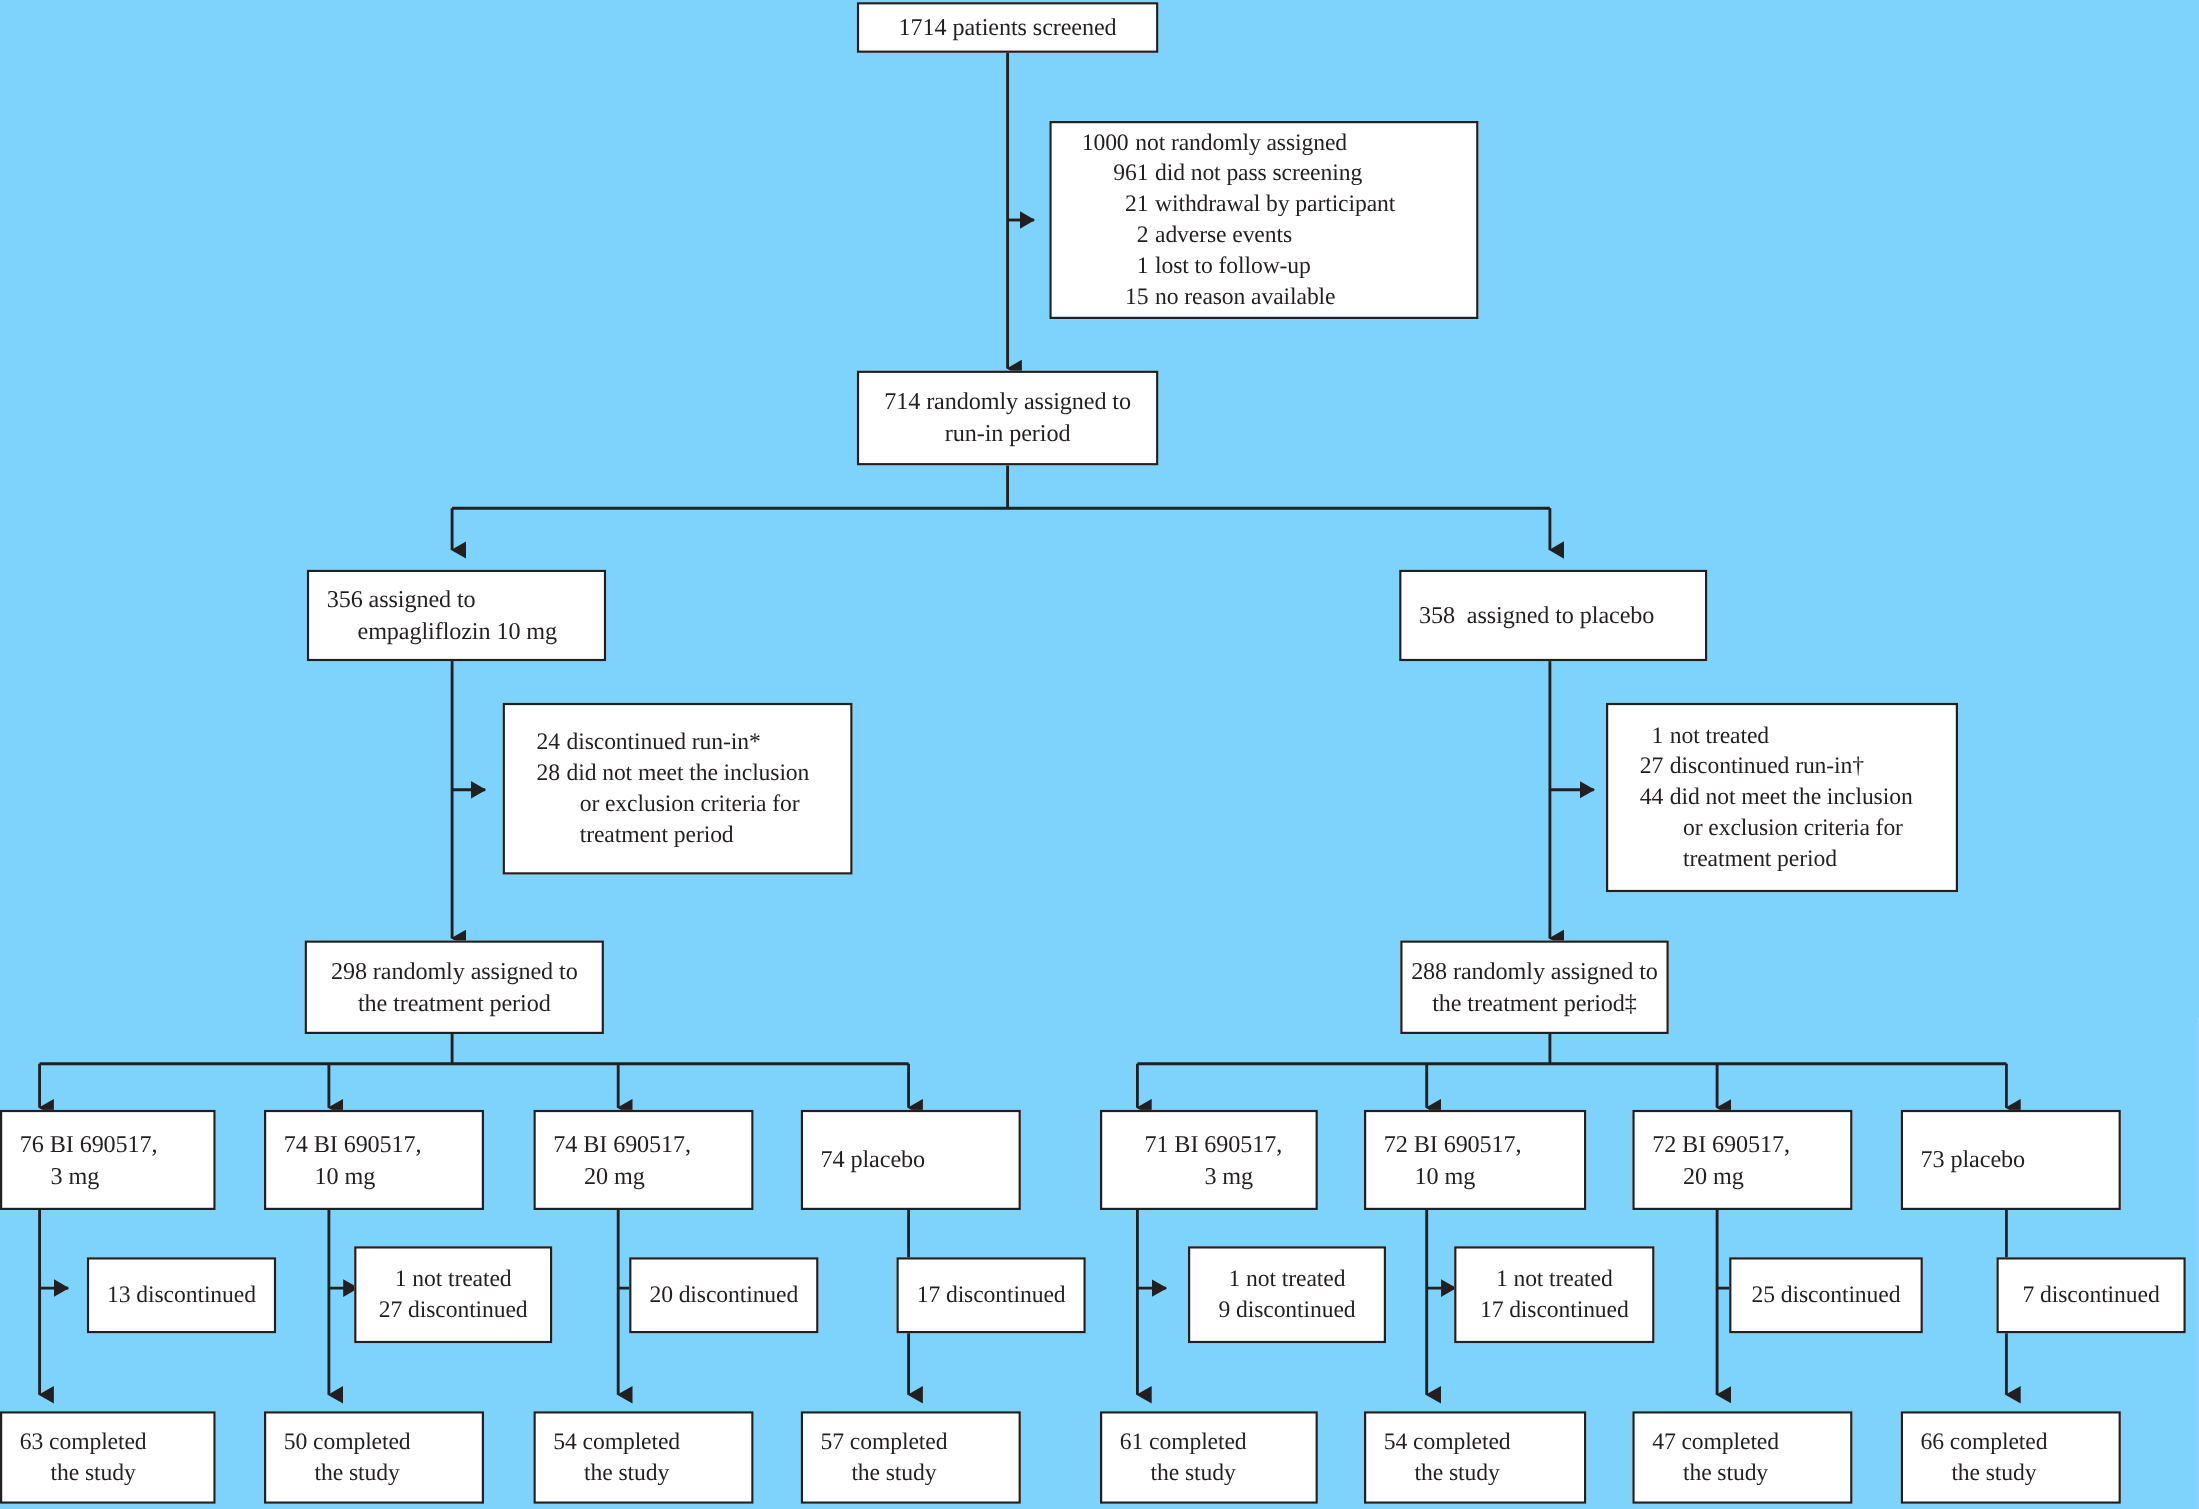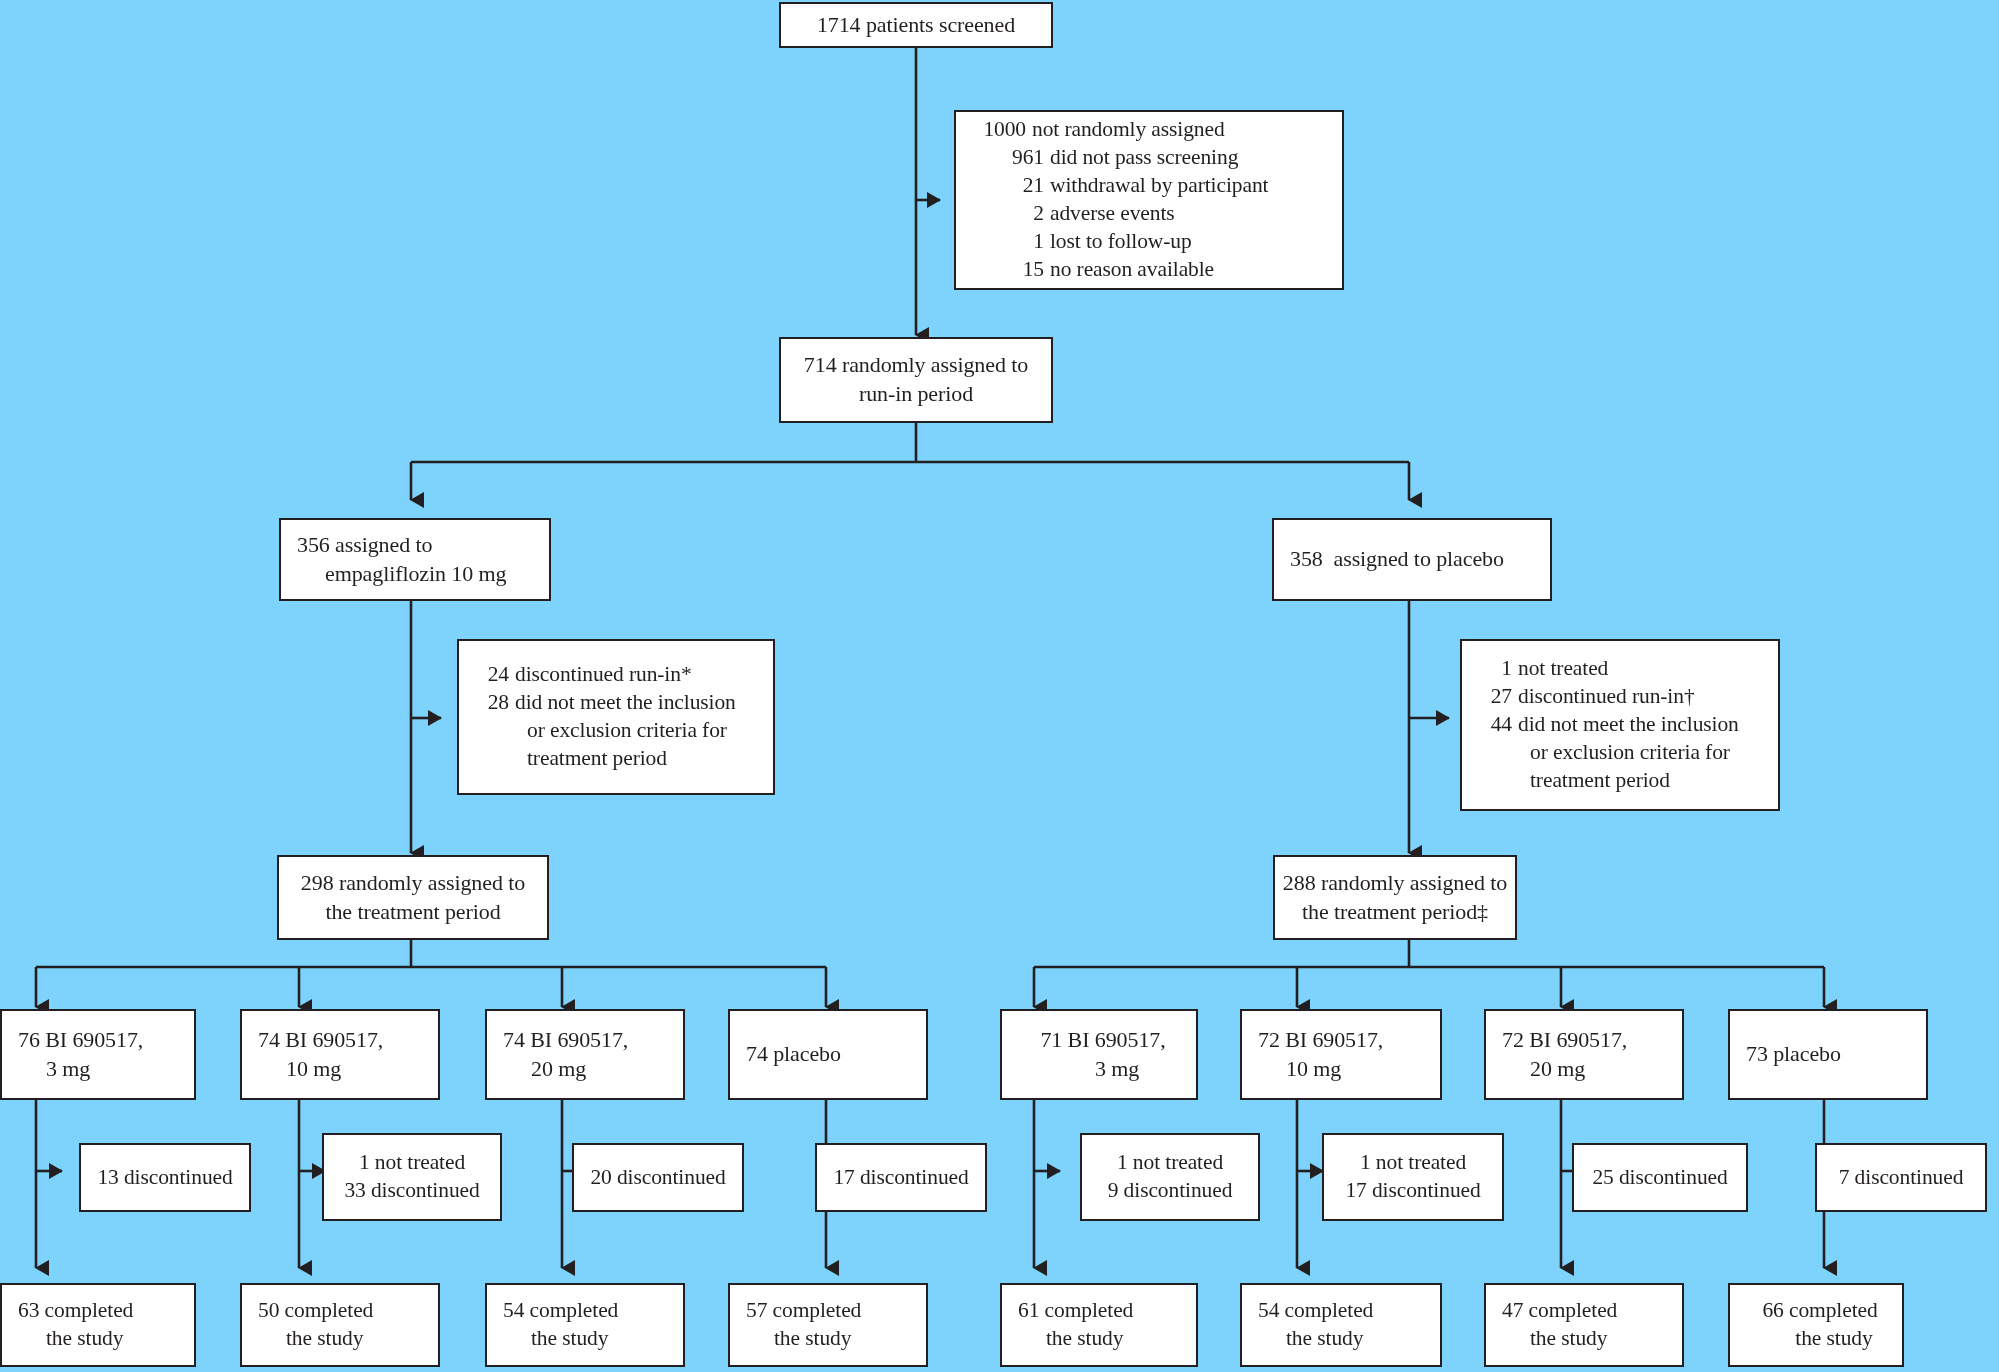--- a/index.html
+++ b/index.html
@@ -205,21 +205,21 @@
   </div>
   <div class="box pad-l f22" style="left:1728px; top:1009px; width:200px; height:91px;">
     <span class="ln">73 placebo</span>
   </div>
 
   <div class="box pad-c f21" style="left:79px; top:1143px; width:172px; height:69px;">
     <span class="ln">13 discontinued</span>
   </div>
   <div class="box pad-c f21" style="left:322px; top:1133px; width:180px; height:88px;">
     <span class="ln">1 not treated</span>
-    <span class="ln">33 discontinued</span>
+    <span class="ln">27 discontinued</span>
   </div>
   <div class="box pad-c f21" style="left:572px; top:1143px; width:172px; height:69px;">
     <span class="ln">20 discontinued</span>
   </div>
   <div class="box pad-c f21" style="left:815px; top:1143px; width:172px; height:69px;">
     <span class="ln">17 discontinued</span>
   </div>
   <div class="box pad-c f21" style="left:1080px; top:1133px; width:180px; height:88px;">
     <span class="ln">1 not treated</span>
     <span class="ln">9 discontinued</span>
@@ -256,18 +256,18 @@
     <span class="ln indent-1">the study</span>
   </div>
   <div class="box pad-l f21" style="left:1240px; top:1283px; width:202px; height:84px;">
     <span class="ln">54 completed</span>
     <span class="ln indent-1">the study</span>
   </div>
   <div class="box pad-l f21" style="left:1484px; top:1283px; width:200px; height:84px;">
     <span class="ln">47 completed</span>
     <span class="ln indent-1">the study</span>
   </div>
-  <div class="box pad-l f21" style="left:1728px; top:1283px; width:176px; height:84px;text-align:center;">
+  <div class="box pad-l f21" style="left:1728px; top:1283px; width:200px; height:84px;">
     <span class="ln">66 completed</span>
     <span class="ln indent-1">the study</span>
   </div>
 
 </div>
 
 </body></html>

